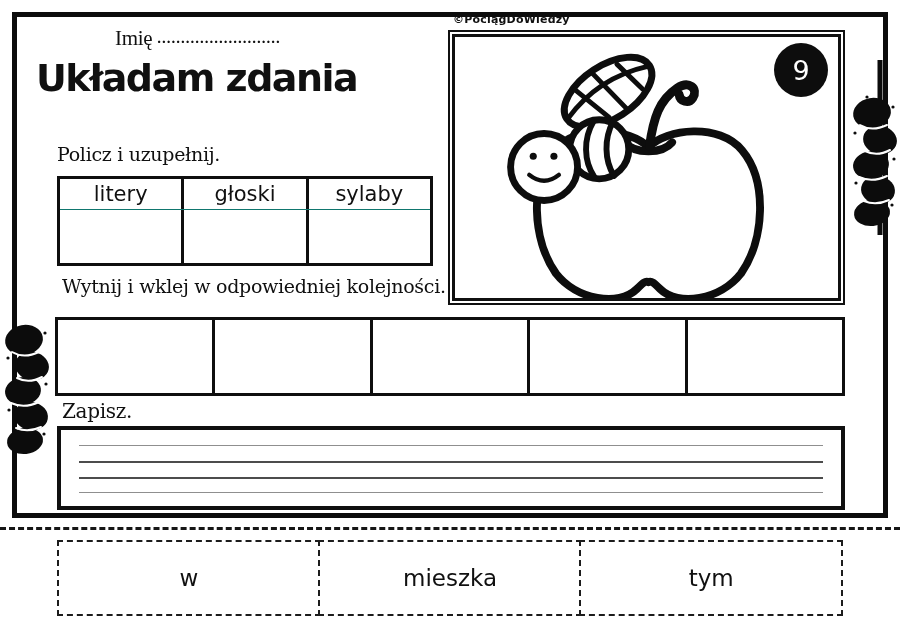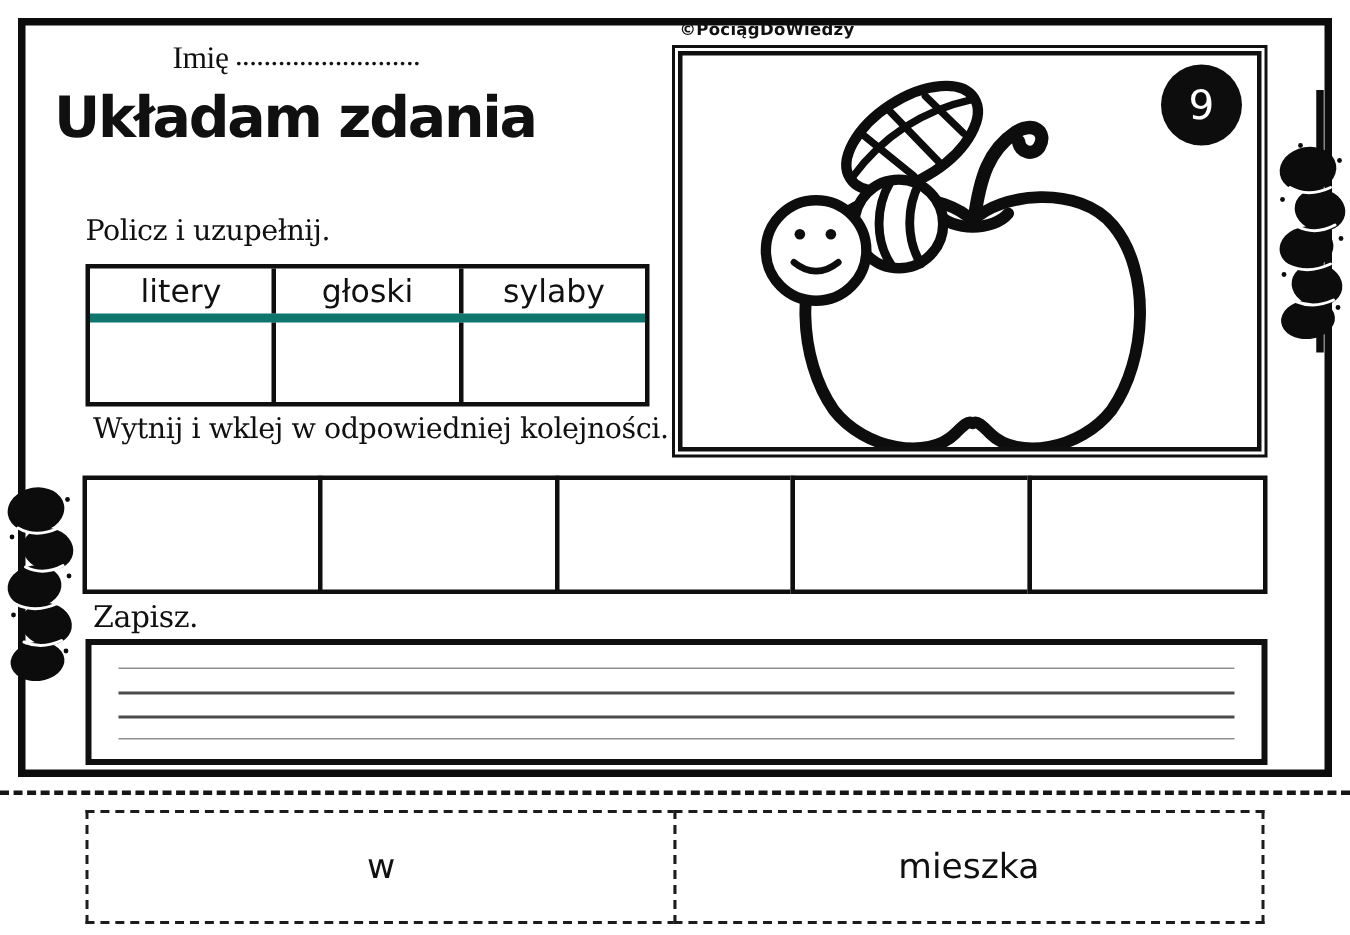--- a/index.html
+++ b/index.html
@@ -18,21 +18,21 @@
 
   
   .name-line{left:76px;top:26px;font-family:Liberation Serif, serif;font-size:21px;letter-spacing:-0.3px;margin-left:39px;}
   .name-line .dots{letter-spacing:1px;font-weight:bold;font-size:15px;vertical-align:2px;}
   .page-title{left:36px;top:56px;font-size:38px;font-weight:bold;letter-spacing:-1.5px;}
 
   
   .instr{font-family:"DejaVu Serif","Liberation Serif",serif;font-size:19px;letter-spacing:-0.3px;text-align:right;}
   .instr-count{left:57px;top:143px;}
   .count-table{left:57px;top:176px;width:376px;border:3px solid #0f0f0f;box-sizing:border-box;background:#fff;}
-  .count-table .hrow{display:flex;border-bottom:6px solid #0f766e;}
+  .count-table .hrow{display:flex;border-bottom:1px solid #0f766e;}
   .count-table .brow{display:flex;}
   .count-table .hcell{flex:1;height:30px;display:flex;align-items:center;justify-content:center;
     font-size:21px;border-right:3px solid #0f0f0f;}
   .count-table .hcell:last-child{border-right:none;}
   .count-table .bcell{flex:1;height:53px;border-right:3px solid #0f0f0f;}
   .count-table .bcell:last-child{border-right:none;}
 
   
   .instr-order{left:62px;top:275px;}
   .cut-row{left:55px;top:317px;width:790px;height:79px;display:flex;}
@@ -150,20 +150,23 @@
   <div class="wline thin  wl4"></div>
 </div>
 
 <div class="abs cut-separator"></div>
 <div class="abs word-cards">
   <div class="word-card">
       <span>w</span>
     </div>
   <div class="word-card">
       <span>mieszka</span>
+    </div>
+  <div class="word-card">
+      <span>tym</span>
     </div>
 </div>
 
 <svg class="abs decor decor-right" viewBox="0 0 55 185">
   <line x1="35" y1="5" x2="35" y2="180" stroke="#0c0c0c" stroke-width="5"></line>
   <g fill="#0c0c0c">
     <ellipse cx="27" cy="58" rx="19" ry="15" transform="rotate(-10 27 58)"></ellipse>
     <ellipse cx="35" cy="85" rx="17" ry="14" transform="rotate(12 35 85)"></ellipse>
     <ellipse cx="26" cy="110" rx="18" ry="14" transform="rotate(-8 26 110)"></ellipse>
     <ellipse cx="33" cy="135" rx="17" ry="14" transform="rotate(10 33 135)"></ellipse>

